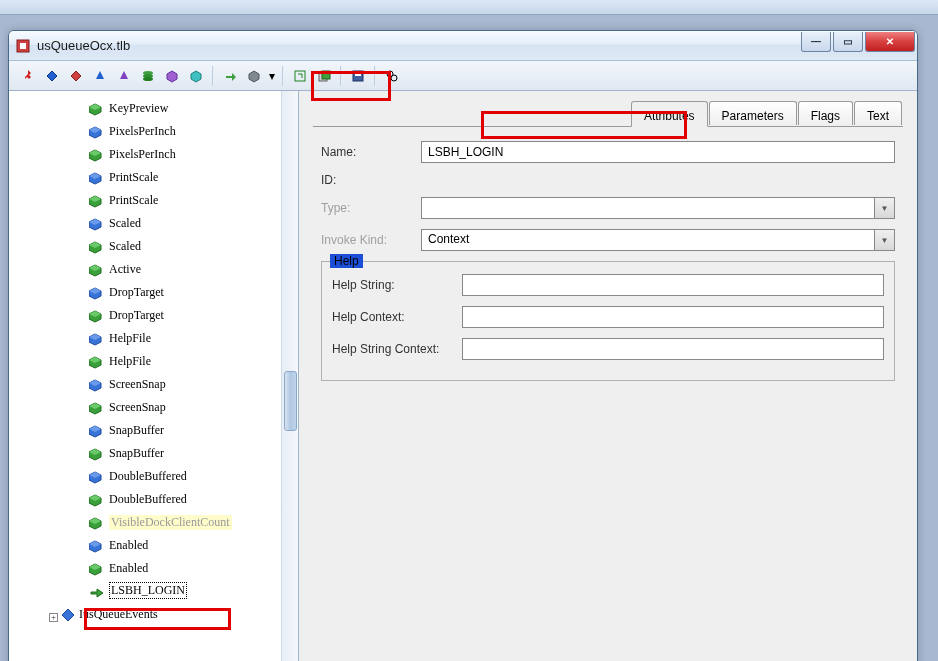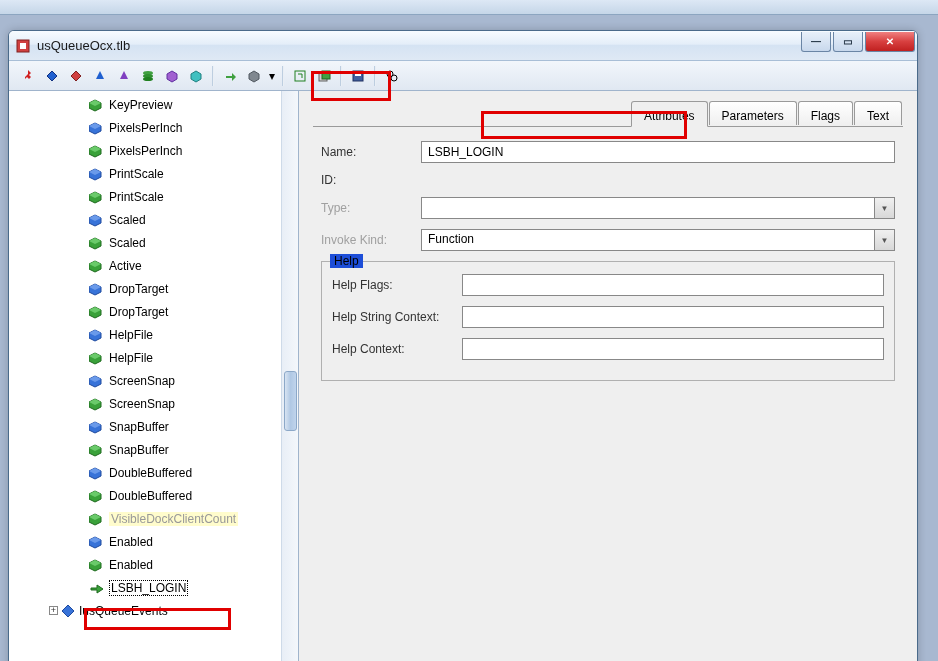--- a/index.html
+++ b/index.html
@@ -115,26 +115,27 @@
   border-right: 1px solid #a0b4cc;
   overflow: hidden;
   position: relative;
 }
 .tree-content {
   padding-top: 2px;
   padding-left: 30px;
 }
 .tree-item {
   display: flex;
-  align-items: center;
+  align-items: flex-end;
   height: 23px;
   padding-left: 30px;
   position: relative;
   cursor: pointer;
   white-space: nowrap;
+  font-family: Liberation Serif, serif;
 }
 .tree-item .item-icon {
   margin-right: 4px;
   display: inline-flex;
 }
 .tree-item.indent2 { padding-left: 50px; }
 .tree-item.selected .item-label {
   border: 1px dotted #000;
   padding: 0 1px;
 }
@@ -621,38 +622,38 @@
         <div class="form-row">
           <div class="form-label disabled">Type:</div>
           <div class="form-select-wrap">
             <div class="form-select"></div>
             <div class="select-btn">▼</div>
           </div>
         </div>
         <div class="form-row">
           <div class="form-label disabled">Invoke Kind:</div>
           <div class="form-select-wrap">
-            <div class="form-select">Function</div>
+            <div class="form-select">Context</div>
             <div class="select-btn">▼</div>
           </div>
         </div>
         <div class="fieldset">
           <div class="fieldset-legend">Help</div>
           <div class="form-row">
-            <div class="form-label">Help Flags:</div>
+            <div class="form-label">Help String:</div>
+            <input class="form-input" value="" style="">
+          </div>
+          <div class="form-row">
+            <div class="form-label">Help Context:</div>
             <input class="form-input" value="" style="">
           </div>
           <div class="form-row">
             <div class="form-label">Help String Context:</div>
             <input class="form-input" value="" style="">
           </div>
-          <div class="form-row">
-            <div class="form-label">Help Context:</div>
-            <input class="form-input" value="" style="">
-          </div>
         </div>
       </div>
     </div>
   </div>
 </div>
 
 <div class="red-box tab-hl"></div>
 <div class="red-box name-hl"></div>
 <div class="red-box tree-hl"></div>
 

